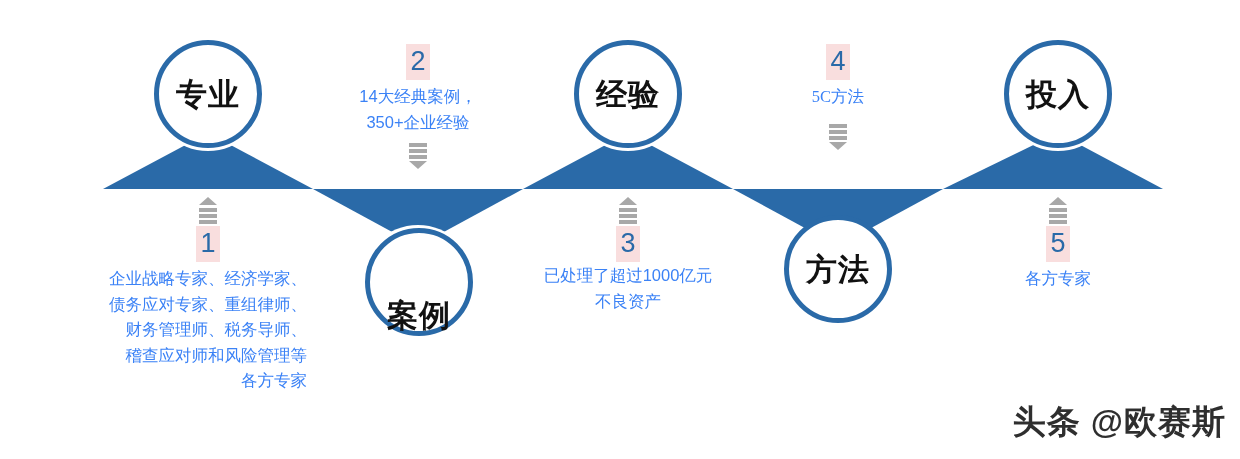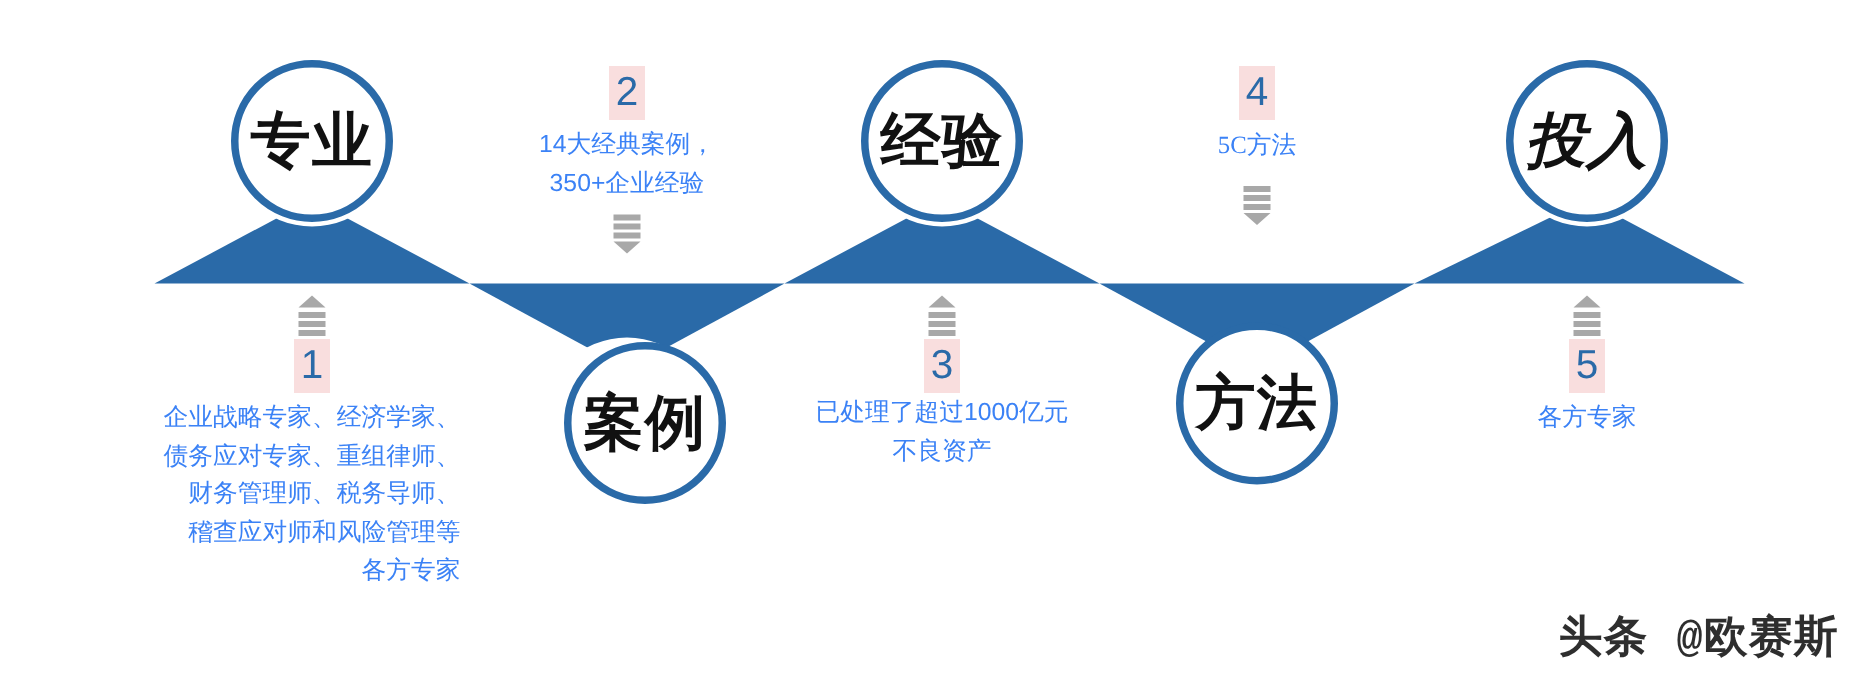--- a/index.html
+++ b/index.html
@@ -30,21 +30,21 @@
     height: 108px;
     border-radius: 50%;
     background: #ffffff;
     border: 5px solid #2a6aa8;
     box-sizing: border-box;
     display: flex;
     align-items: center;
     justify-content: center;
   }
   .node-label {
-    font-size: 40px;
+    font-size: 31px;
     font-weight: bold;
     color: #111111;
     letter-spacing: 1px;
     line-height: 1;
     white-space: nowrap;
   }
   .step-block {
     position: absolute;
     display: flex;
     flex-direction: column;
@@ -68,27 +68,26 @@
     white-space: pre-line;
   }
   .step-text.left-align {
     text-align: right;
   }
   .arrow-icon {
     display: block;
   }
   .watermark {
     position: absolute;
-    font-size: 29px;
+    font-size: 33px;
     font-weight: bold;
     color: #1d1d1d;
     letter-spacing: 1px;
     white-space: nowrap;
     opacity: 0.92;
-    font-family: Liberation Mono, monospace;
   }
 </style>
 </head>
 <body>
 
 <div id="canvas">
 
   <svg id="zigzag-band" viewBox="0 0 1240 459" xmlns="http://www.w3.org/2000/svg">
 
     <polygon points="103,189 208,133 313,189" fill="#2a6aa8"></polygon>
@@ -104,30 +103,30 @@
     <circle cx="208" cy="94" r="57" fill="#ffffff"></circle>
     <circle cx="418" cy="282" r="57" fill="#ffffff"></circle>
     <circle cx="628" cy="94" r="57" fill="#ffffff"></circle>
     <circle cx="838" cy="282" r="57" fill="#ffffff"></circle>
     <circle cx="1058" cy="94" r="57" fill="#ffffff"></circle>
   </svg>
 
   <div class="node-circle" style="left:154px; top:40px;">
     <span class="node-label">专业</span>
   </div>
-  <div class="node-circle" style="left:376px; top:228px;">
+  <div class="node-circle" style="left:365px; top:228px;align-items:flex-end;">
     <span class="node-label">案例</span>
   </div>
   <div class="node-circle" style="left:574px; top:40px;">
     <span class="node-label">经验</span>
   </div>
   <div class="node-circle" style="left:784px; top:215px;">
     <span class="node-label">方法</span>
   </div>
-  <div class="node-circle" style="left:1004px; top:40px;font-style:italic;">
+  <div class="node-circle" style="left:1004px; top:40px;">
     <span class="node-label">投入</span>
   </div>
 
   <div class="step-block" style="left:73px; top:196px; width:270px;">
     <svg class="arrow-icon" width="22" height="30" viewBox="0 0 22 30">
       <polygon points="11,1 20,9 2,9" fill="#a8a8a8"></polygon>
       <rect x="2" y="12" width="18" height="4" fill="#a8a8a8"></rect>
       <rect x="2" y="18" width="18" height="4" fill="#a8a8a8"></rect>
       <rect x="2" y="24" width="18" height="4" fill="#a8a8a8"></rect>
     </svg>

